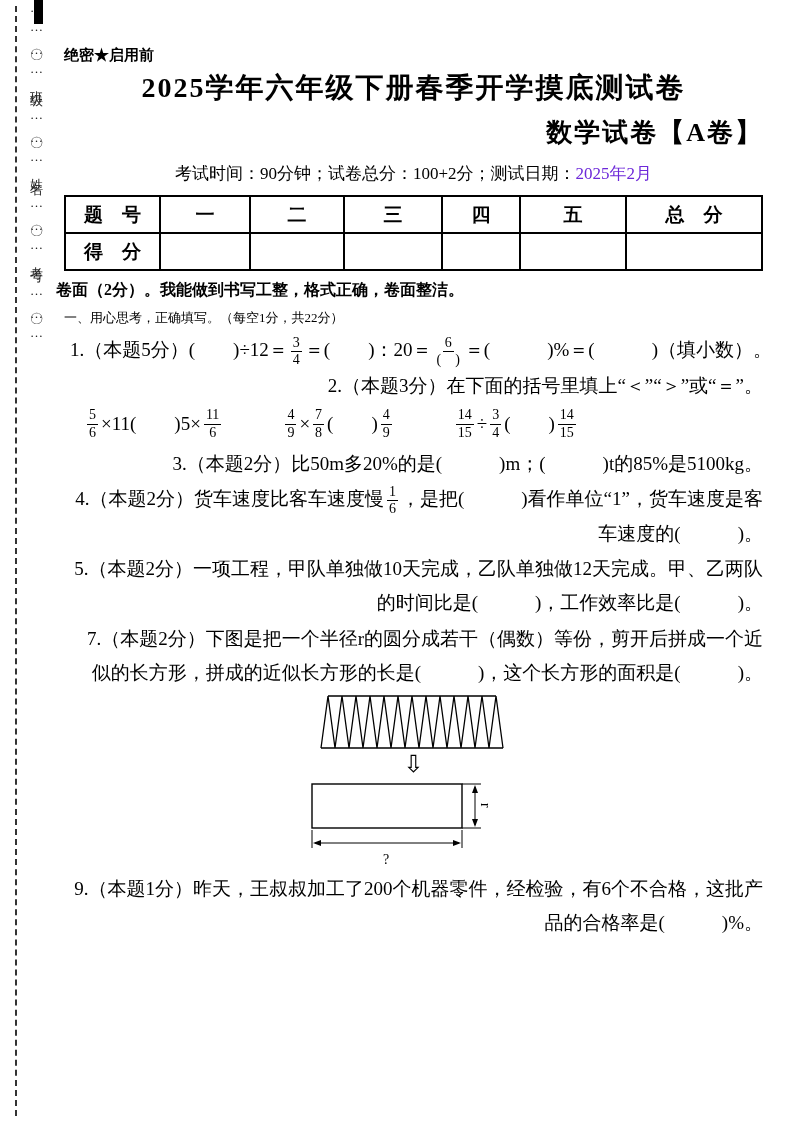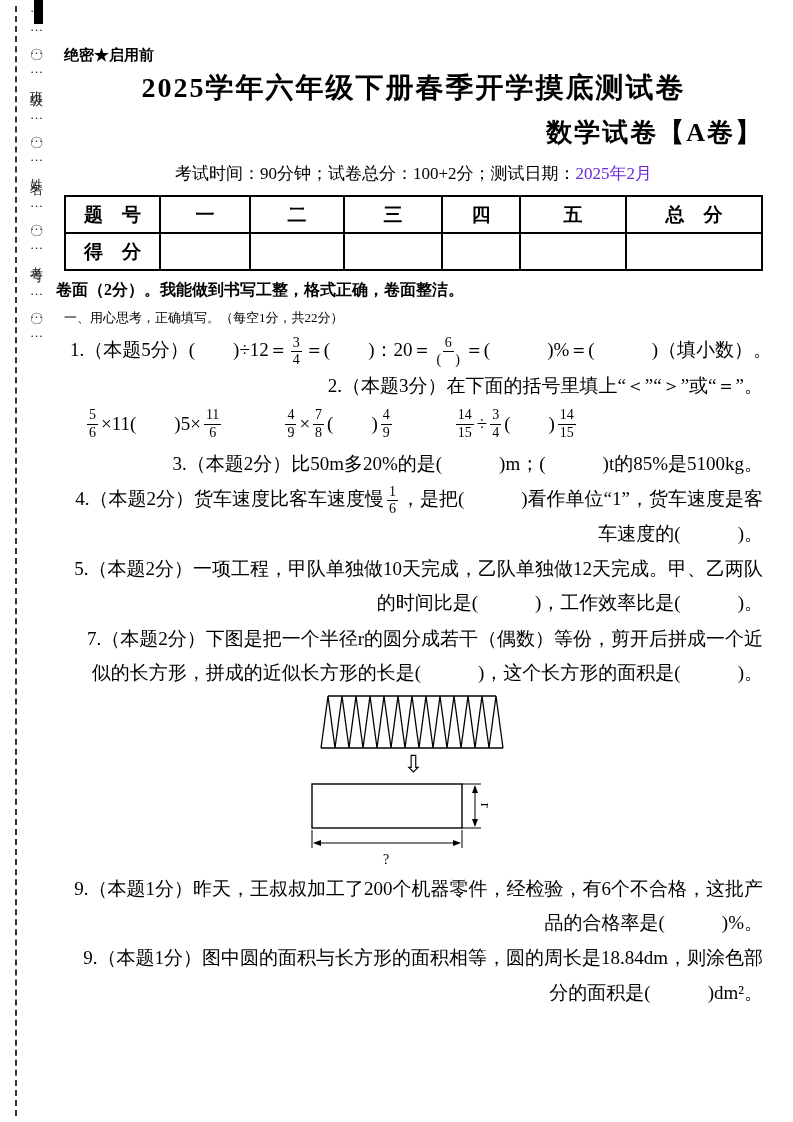--- a/index.html
+++ b/index.html
@@ -192,16 +192,15 @@
         <text class="fig-label" x="178" y="32" transform="rotate(90 181 28)">r</text>
         <line x1="8" y1="52" x2="8" y2="70" stroke="#000" stroke-width="1"></line>
         <line x1="158" y1="52" x2="158" y2="70" stroke="#000" stroke-width="1"></line>
         <line x1="11" y1="65" x2="155" y2="65" stroke="#000" stroke-width="1" marker-start="url(#ah)" marker-end="url(#ah)"></line>
         <text class="fig-label" x="79" y="86">?</text>
       </svg>
     </div>
 
     <div class="question">9.（本题1分）昨天，王叔叔加工了200个机器零件，经检验，有6个不合格，这批产品的合格率是(　　　)%。</div>
 
-    <div class="question">9.（本题1分）图中圆的面积与长方形的面积相等，圆的周长是18.84dm，则涂色部分的面积是(　　　)dm²。</div>
 
   </div>
 </div>
 
 </body></html>

